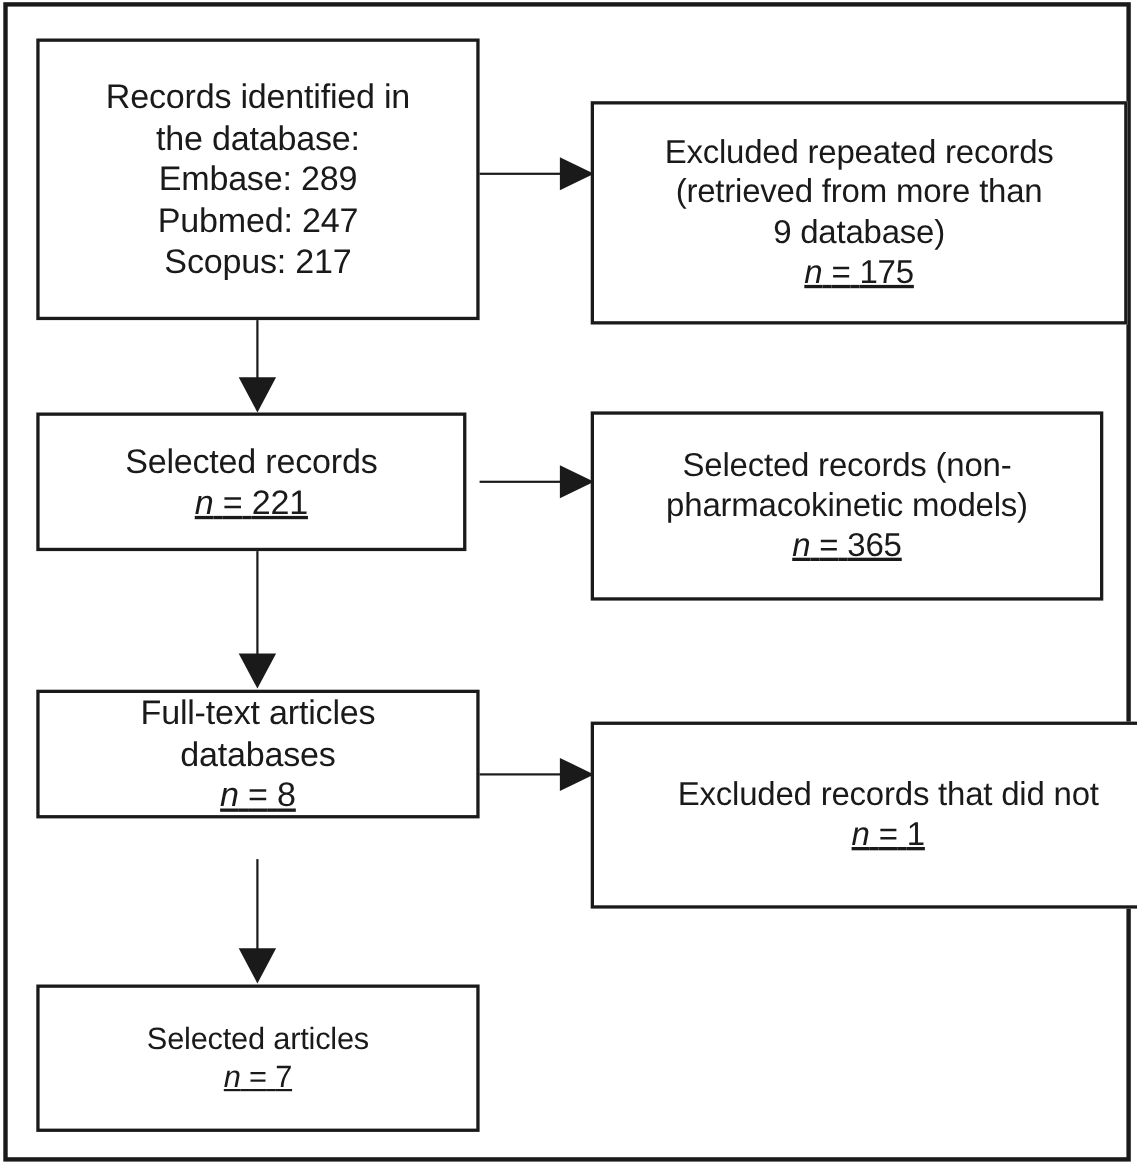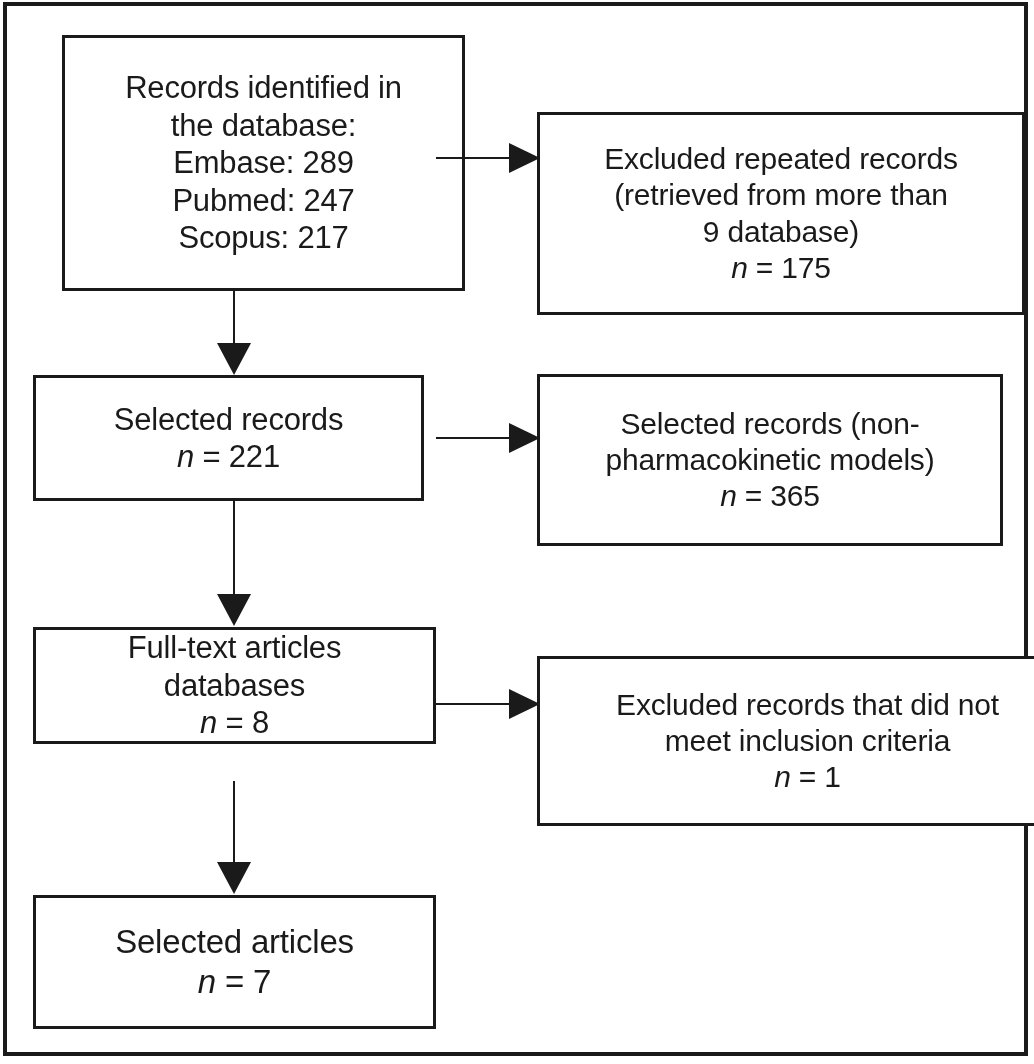--- a/index.html
+++ b/index.html
@@ -50,37 +50,36 @@
   }
 
   .flow-box .line {
     display: block;
     white-space: nowrap;
   }
 
   .n-line {
     display: block;
     white-space: nowrap;
+    text-decoration: underline;
   }
   .n-italic {
     font-style: italic;
   }
 
   
   #box-records-identified {
     left: 33px;  top: 35px;
     width: 403px; height: 256px;
     font-size: 31px;
-    margin-left: 29px;
   }
   #box-excluded-repeated {
     left: 537px; top: 92px;
     width: 488px; height: 203px;
     font-size: 30px;
-    margin-top: 20px;
   }
   #box-selected-records {
     left: 33px;  top: 375px;
     width: 391px; height: 126px;
     font-size: 31px;
   }
   #box-excluded-nonpk {
     left: 537px; top: 374px;
     width: 466px; height: 172px;
     font-size: 30px;
@@ -91,21 +90,21 @@
     font-size: 31px;
   }
   #box-excluded-criteria {
     left: 537px; top: 656px;
     width: 541px; height: 170px;
     font-size: 30px;
   }
   #box-selected-articles {
     left: 33px;  top: 895px;
     width: 403px; height: 134px;
-    font-size: 33px;
+    font-size: 28px;
   }
 
   
   .conn-v-line {
     position: absolute;
     width: 2px;
     background: #1a1a1a;
     left: 233px;
   }
   .conn-v-head {
@@ -196,21 +195,20 @@
   <div class="flow-box" id="box-fulltext-assessed">
     <span class="line">Full-text articles</span>
     <span class="line">databases</span>
     <span class="n-line">
       <span class="n-italic">n</span><span>&nbsp;</span><span>=</span><span>&nbsp;</span><span>8</span>
     </span>
   </div>
 
   <div class="flow-box" id="box-excluded-criteria">
     <span class="line">Excluded records that did not</span>
-    <span class="line">meet inclusion criteria</span>
     <span class="n-line">
       <span class="n-italic">n</span><span>&nbsp;</span><span>=</span><span>&nbsp;</span><span>1</span>
     </span>
   </div>
 
   <div class="flow-box" id="box-selected-articles">
     <span class="line">Selected articles</span>
     <span class="n-line">
       <span class="n-italic">n</span><span>&nbsp;</span><span>=</span><span>&nbsp;</span><span>7</span>
     </span>

